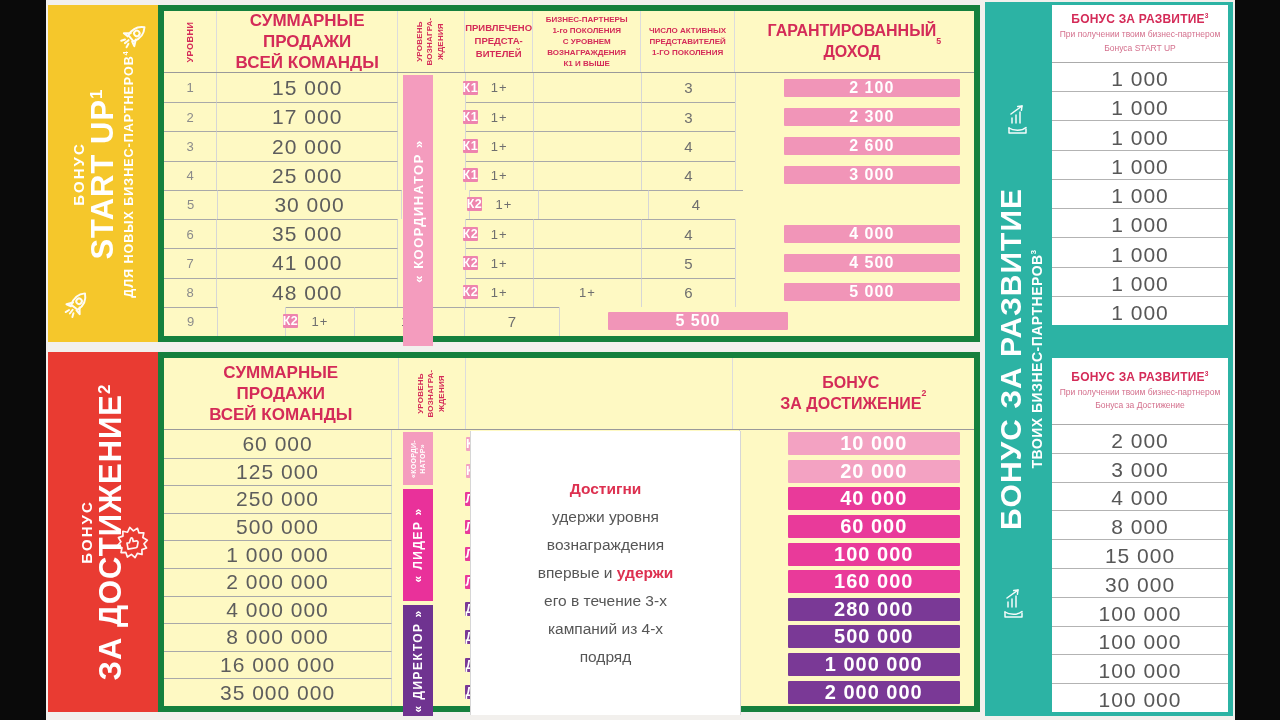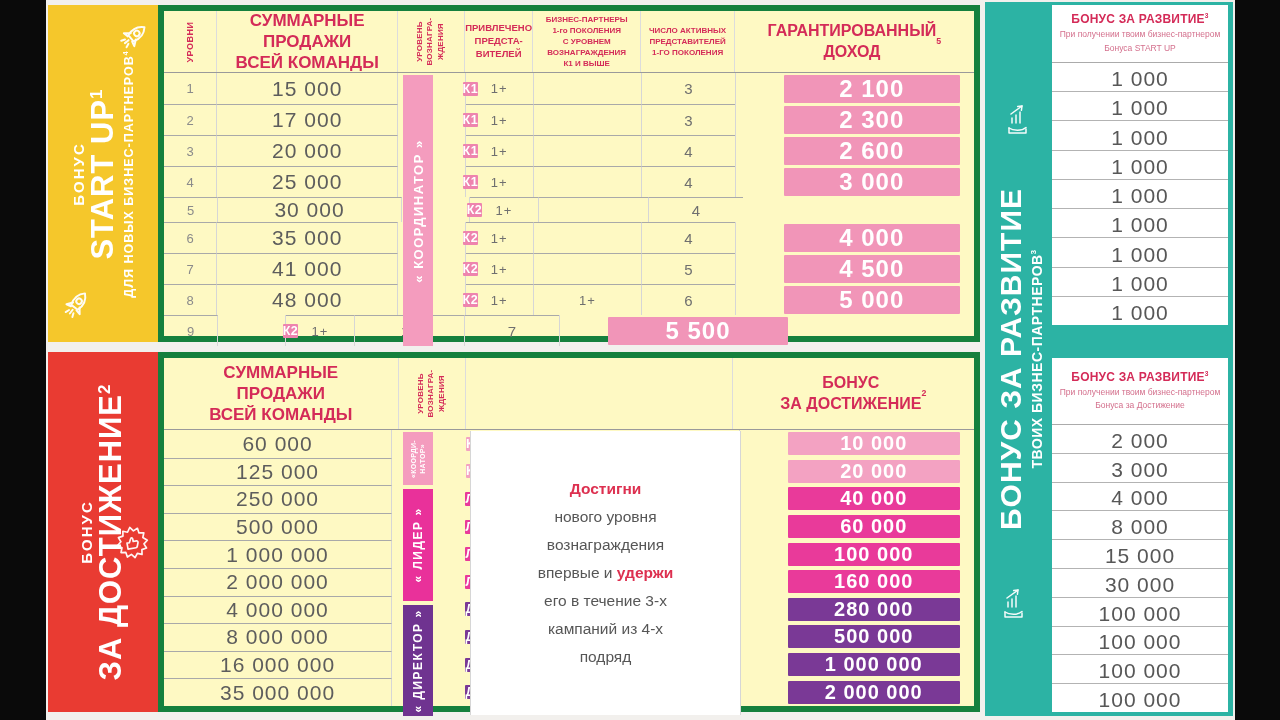--- a/index.html
+++ b/index.html
@@ -55,21 +55,21 @@
   .hc-recruited{width:68px;} .hc-partners{width:110px;} .hc-active{width:95px;} .hc-income{width:243px;}
   .c-level{width:54px; font-size:13px; color:#8b8b8b; border-right:1px solid #d6d6d6;}
   .c-sales{width:184px; border-right:1px solid #d6d6d6;}
   .c-stripgap{width:32px;}
   .c-code{width:36px; padding:2px 3px; border-right:1px solid #d6d6d6;}
   .c-plus{width:68px; font-size:13px; color:#6f6f6f; letter-spacing:1px;}
   .c-partners{width:110px; border-left:1px solid #d6d6d6;}
   .c-active{width:95px; font-size:15px; color:#6f6f6f; border-left:1px solid #d6d6d6;}
   .c-income{width:243px; padding:1.5px 14px 1.5px 2px; border-left:1px solid #d6d6d6;}
   .code-chip{ background:#EE84AE; font-size:12.5px; letter-spacing:.5px; }
-  .income-chip{ background:#F195B8; font-size:24px; letter-spacing:1px; }
+  .income-chip{ background:#F195B8; font-size:16px; letter-spacing:1px; }
   .group-strip { position:absolute; z-index:3; background:#F49CBE; overflow:hidden; }
   .strip-coord-top { left:239px; top:64px; width:30px; height:271px; }
   .strip-label { font-size:13px; font-weight:700; color:#fff; letter-spacing:1.5px; white-space:pre; }
   .strip-label-sm { font-size:7px; font-weight:700; color:#fff; line-height:1.3; letter-spacing:.3px;
                     white-space:pre-line; text-align:center; }
 
   
   .bottom-table { left:112px; top:352px; width:822px; height:360px; }
   .bottom-table .thead { height:72px; border-bottom:1px solid #9a9a9a; }
   .hc-bsales{width:238px;} .hc-breward{width:68px;} .hc-bmid{width:271px;} .hc-bbonus{width:245px;}
@@ -359,21 +359,21 @@
       </div>
     </div>
     <div class="group-strip strip-director">
       <div class="vbox" style="width:111px;height:30px;">
         <span class="strip-label">« ДИРЕКТОР »</span>
       </div>
     </div>
     <div class="achieve-cell">
       <div class="achieve-note">
         <div class="redb">Достигни</div>
-        <div>нового уровня</div>
+        <div>удержи уровня</div>
         <div>вознаграждения</div>
         <div><span>впервые и </span><span class="redb">удержи</span></div>
         <div>его в течение 3-х</div>
         <div>кампаний из 4-х</div>
         <div>подряд</div>
       </div>
     </div>
     <div class="tbody">
 
         <div class="trow" data-tier="coordinator">

